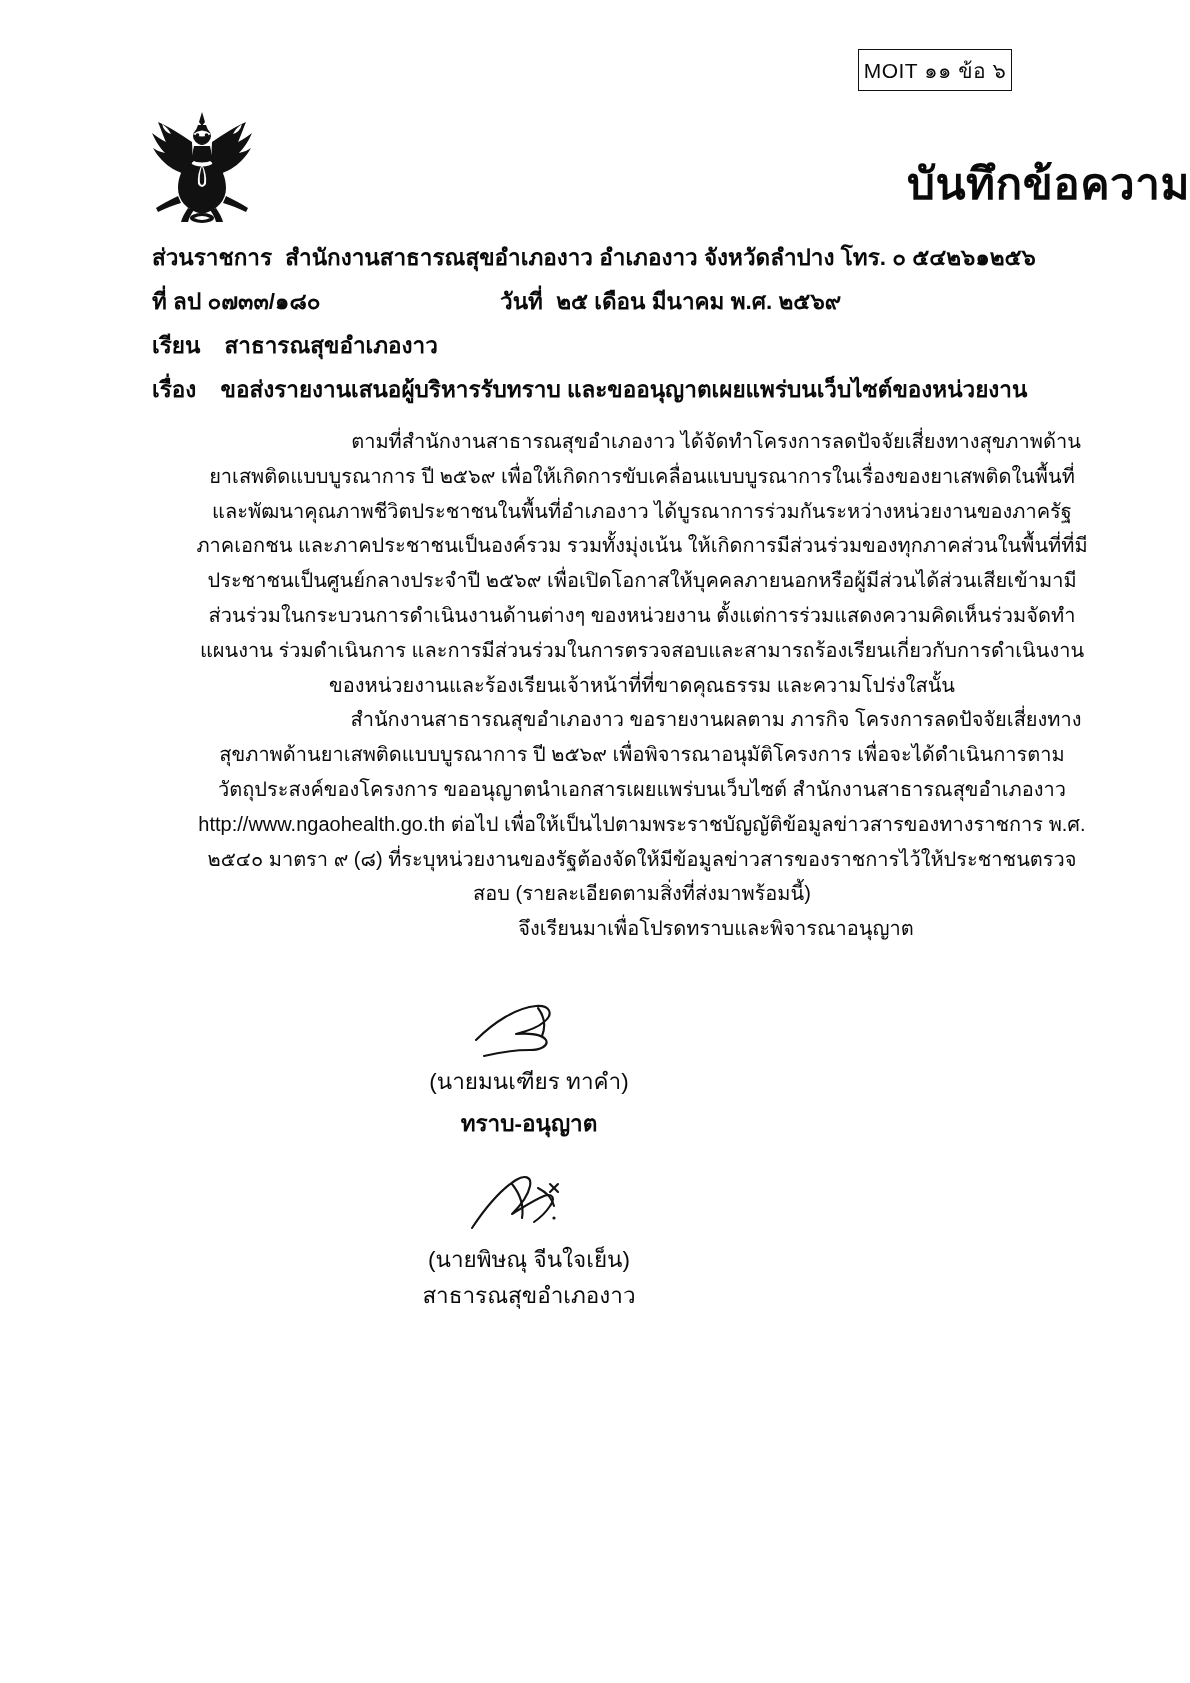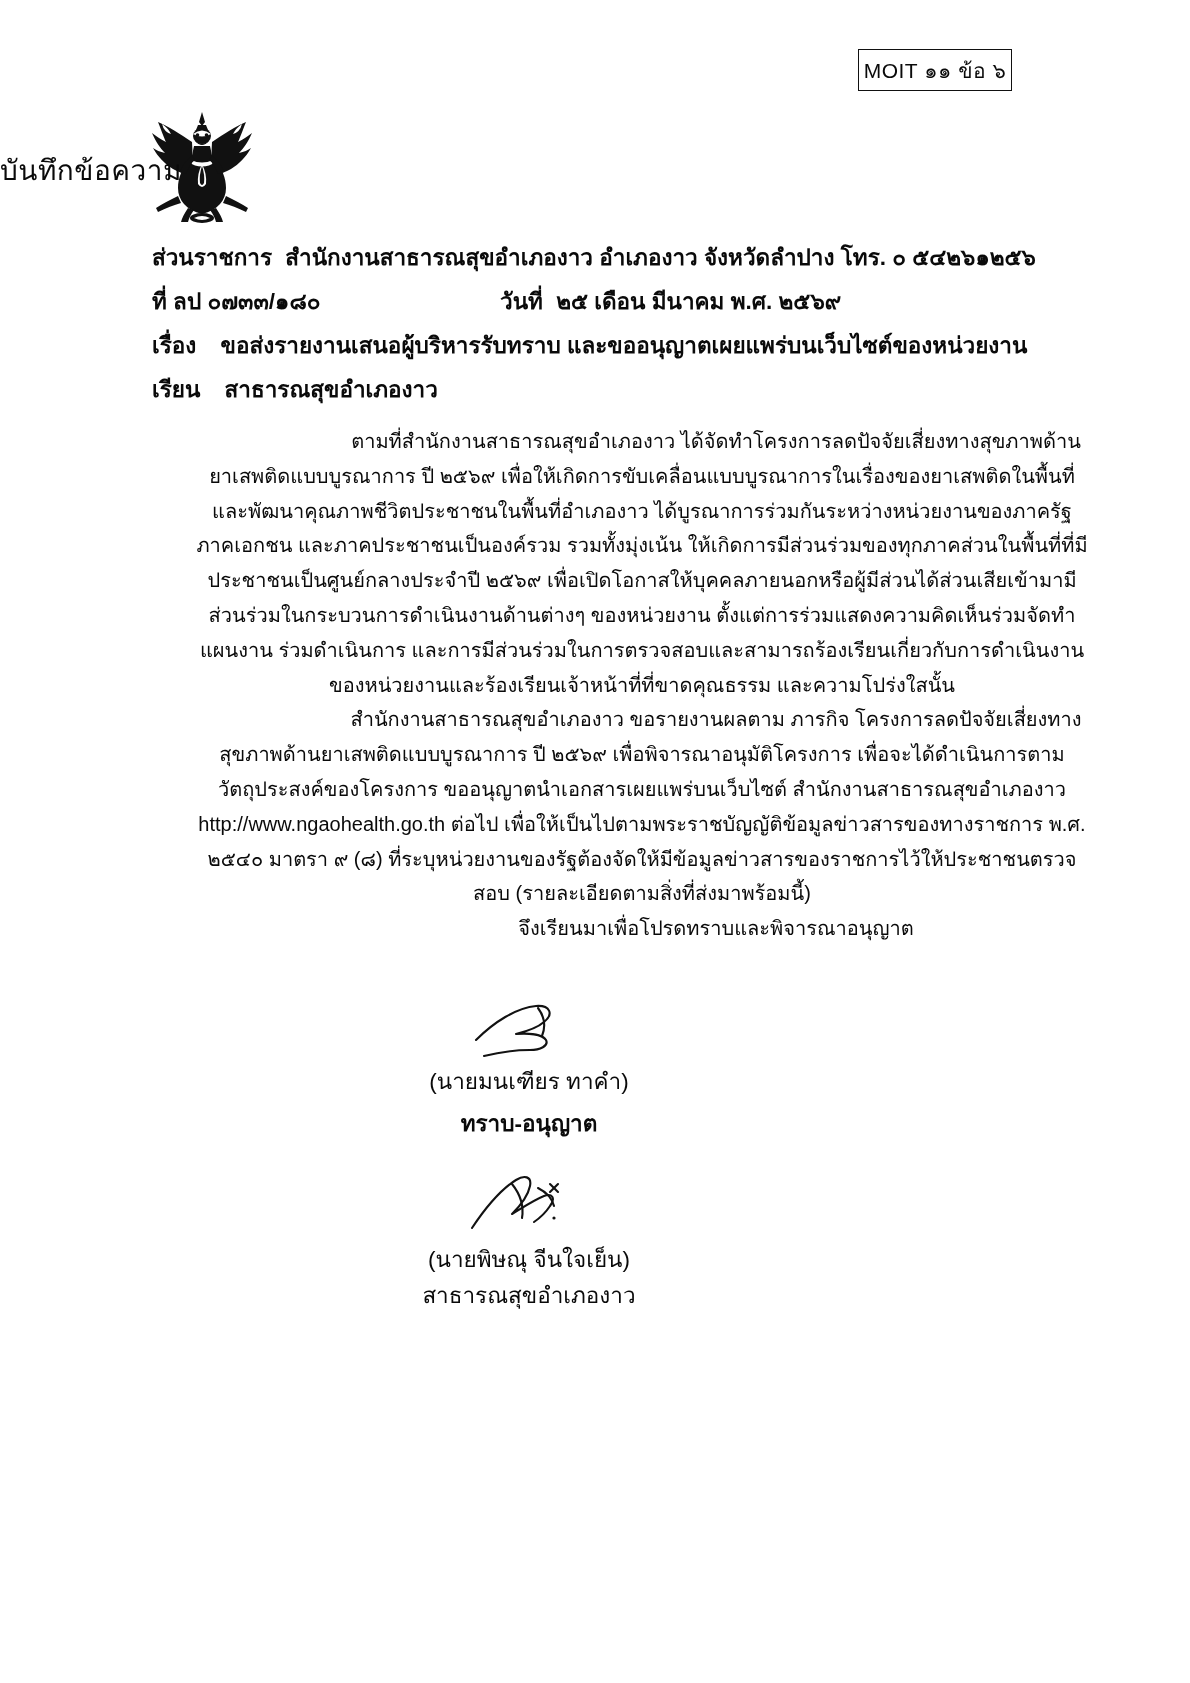--- a/index.html
+++ b/index.html
@@ -46,23 +46,23 @@
     height: 116px;
   }
   .emblem svg { display: block; width: 100%; height: 100%; }
 
   
   .doc-title {
     position: absolute;
     left: 0;
     top: 148px;
     width: 1190px;
-    text-align: left;
-    font-size: 28px;
-    font-weight: normal;
+    text-align: right;
+    font-size: 44px;
+    font-weight: bold;
     letter-spacing: 0.5px;
   }
 
   
   .fields {
     position: absolute;
     left: 152px;
     top: 236px;
     width: 900px;
     font-size: 22.5px;
@@ -194,27 +194,27 @@
     <div class="frow rel">
       <span class="flabel">ที่</span>
       <span class="fval">ลป ๐๗๓๓/๑๘๐</span>
       <span class="row-date">
         <span class="flabel">วันที่</span>
         <span class="fval fval-sp">๒๕  เดือน มีนาคม  พ.ศ. ๒๕๖๙</span>
       </span>
     </div>
 
     <div class="frow">
+      <span class="flabel">เรียน</span>
+      <span class="fval" style="padding-left:18px">สาธารณสุขอำเภองาว</span>
+    </div>
+
+    <div class="frow">
       <span class="flabel">เรื่อง</span>
       <span class="fval" style="padding-left:18px">ขอส่งรายงานเสนอผู้บริหารรับทราบ และขออนุญาตเผยแพร่บนเว็บไซต์ของหน่วยงาน</span>
-    </div>
-
-    <div class="frow">
-      <span class="flabel">เรียน</span>
-      <span class="fval" style="padding-left:18px">สาธารณสุขอำเภองาว</span>
     </div>
 
   </div>
 
   <div class="body-text">
     <p><span class="indent"></span><span>ตามที่สำนักงานสาธารณสุขอำเภองาว ได้จัดทำโครงการลดปัจจัยเสี่ยงทางสุขภาพด้านยาเสพติดแบบบูรณาการ ปี ๒๕๖๙ เพื่อให้เกิดการขับเคลื่อนแบบบูรณาการในเรื่องของยาเสพติดในพื้นที่และพัฒนาคุณภาพชีวิตประชาชนในพื้นที่อำเภองาว ได้บูรณาการร่วมกันระหว่างหน่วยงานของภาครัฐ  ภาคเอกชน และภาคประชาชนเป็นองค์รวม รวมทั้งมุ่งเน้น ให้เกิดการมีส่วนร่วมของทุกภาคส่วนในพื้นที่ที่มีประชาชนเป็นศูนย์กลางประจำปี ๒๕๖๙ เพื่อเปิดโอกาสให้บุคคลภายนอกหรือผู้มีส่วนได้ส่วนเสียเข้ามามีส่วนร่วมในกระบวนการดำเนินงานด้านต่างๆ ของหน่วยงาน ตั้งแต่การร่วมแสดงความคิดเห็นร่วมจัดทำแผนงาน ร่วมดำเนินการ และการมีส่วนร่วมในการตรวจสอบและสามารถร้องเรียนเกี่ยวกับการดำเนินงานของหน่วยงานและร้องเรียนเจ้าหน้าที่ที่ขาดคุณธรรม และความโปร่งใสนั้น</span></p>
     <p><span class="indent"></span><span>สำนักงานสาธารณสุขอำเภองาว ขอรายงานผลตาม ภารกิจ โครงการลดปัจจัยเสี่ยงทางสุขภาพด้านยาเสพติดแบบบูรณาการ  ปี ๒๕๖๙ เพื่อพิจารณาอนุมัติโครงการ เพื่อจะได้ดำเนินการตามวัตถุประสงค์ของโครงการ ขออนุญาตนำเอกสารเผยแพร่บนเว็บไซต์ สำนักงานสาธารณสุขอำเภองาว http://www.ngaohealth.go.th  ต่อไป เพื่อให้เป็นไปตามพระราชบัญญัติข้อมูลข่าวสารของทางราชการ พ.ศ. ๒๕๔๐ มาตรา ๙ (๘) ที่ระบุหน่วยงานของรัฐต้องจัดให้มีข้อมูลข่าวสารของราชการไว้ให้ประชาชนตรวจสอบ (รายละเอียดตามสิ่งที่ส่งมาพร้อมนี้)</span></p>
     <p><span class="indent"></span><span>จึงเรียนมาเพื่อโปรดทราบและพิจารณาอนุญาต</span></p>
   </div>
 

